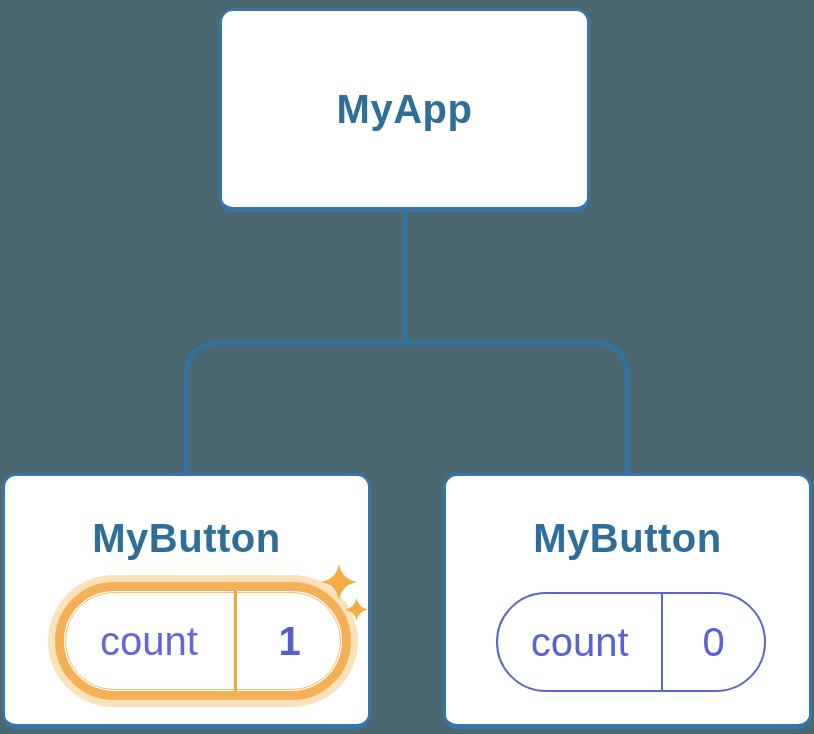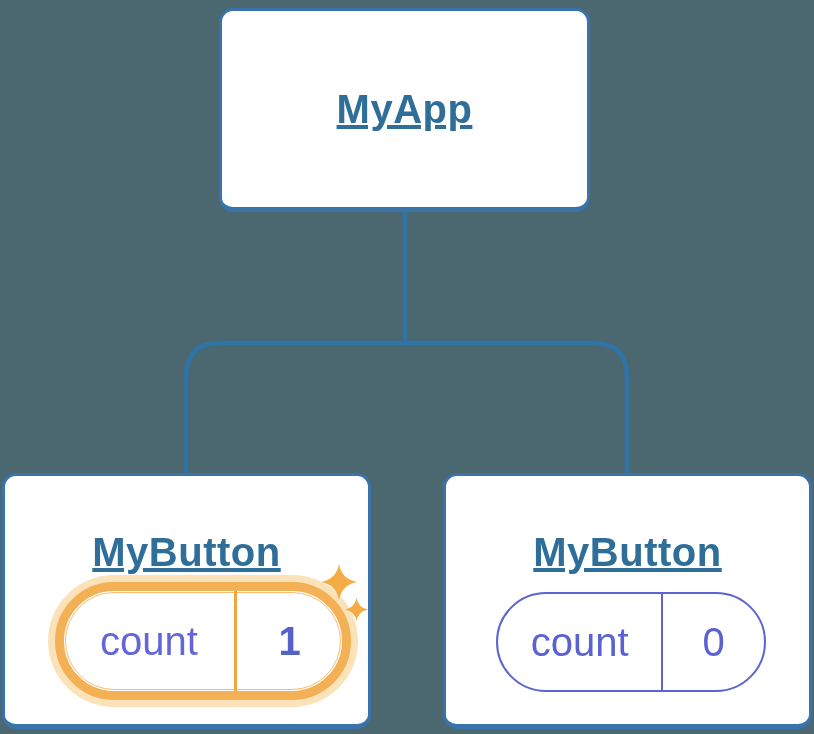--- a/index.html
+++ b/index.html
@@ -37,25 +37,24 @@
   }
   .card-btn-right{
     left:443px;top:473px;width:369px;height:256px;
   }
   .node-title{
     color:#2f6e99;
     font-size:40px;
     font-weight:700;
     letter-spacing:0.5px;
     line-height:1;
-    text-decoration:underline;
   }
   .card-app .node-title{margin-top:0;}
   .card-btn-left .node-title,
-  .card-btn-right .node-title{margin-top:56px;}
+  .card-btn-right .node-title{margin-top:42px;}
 
   .state-pill{
     position:absolute;
     box-sizing:border-box;
     background:#ffffff;
     display:flex;
     align-items:stretch;
     overflow:hidden;
   }
   .pill-plain{

